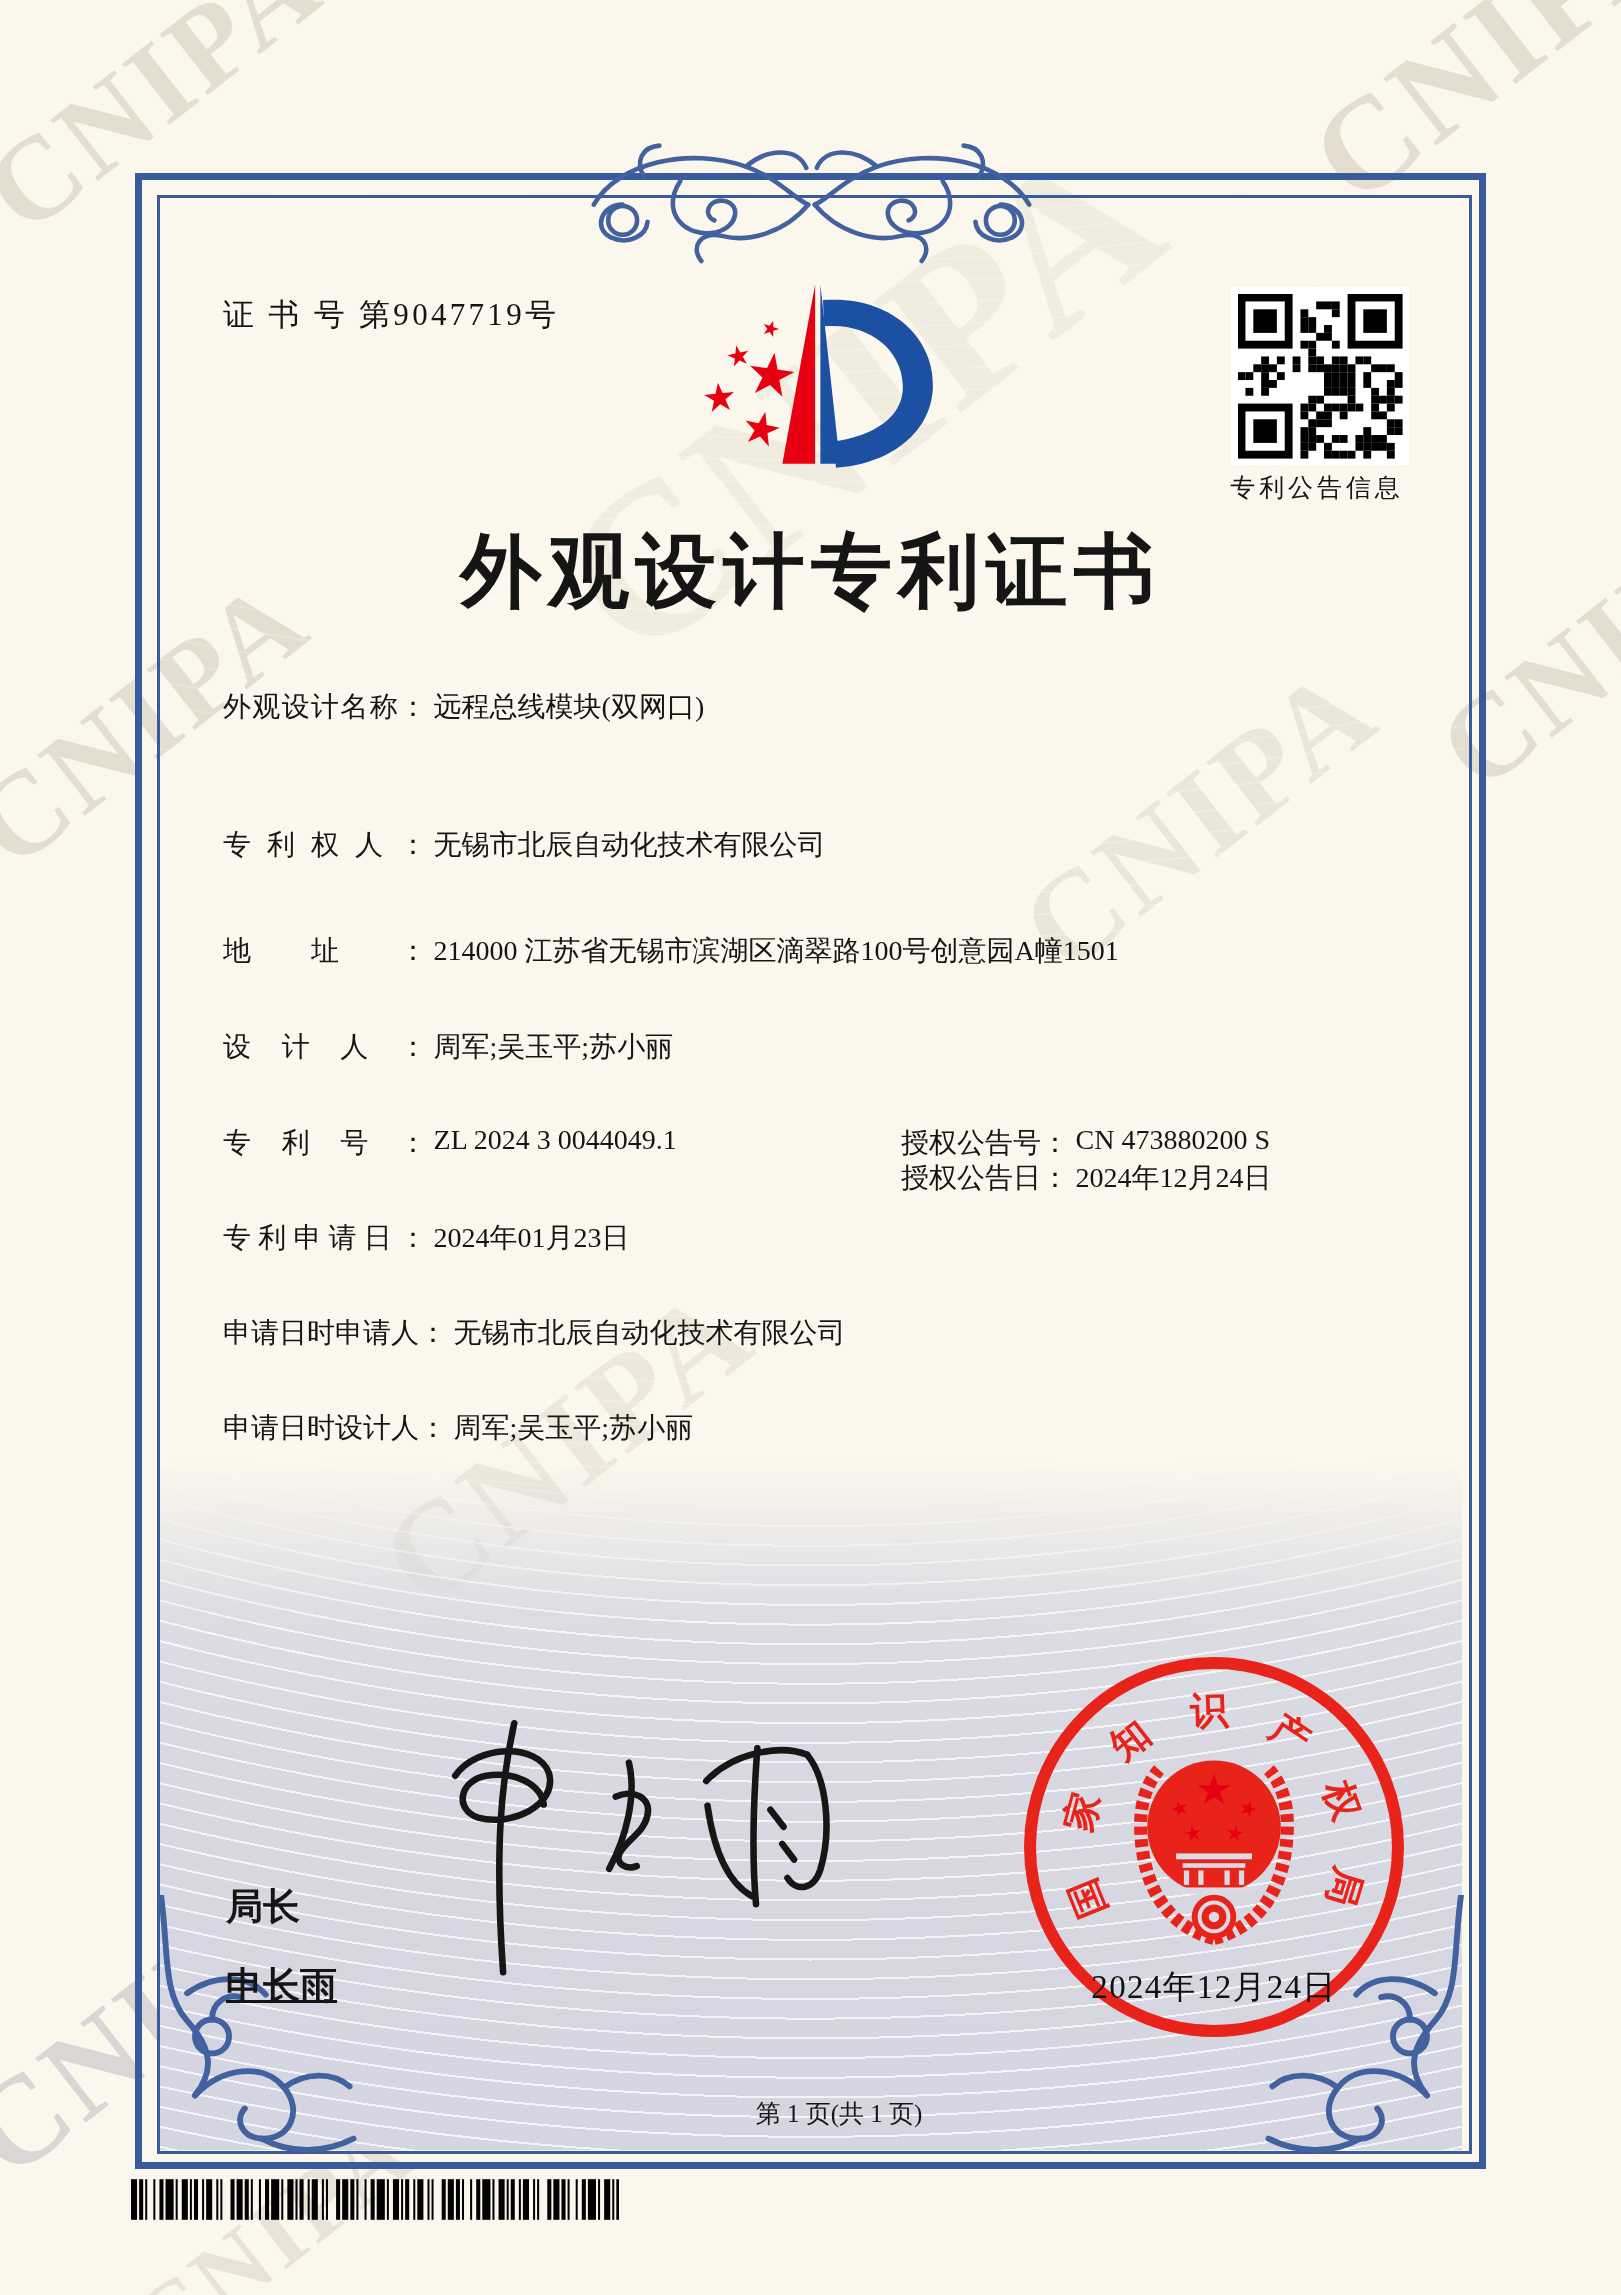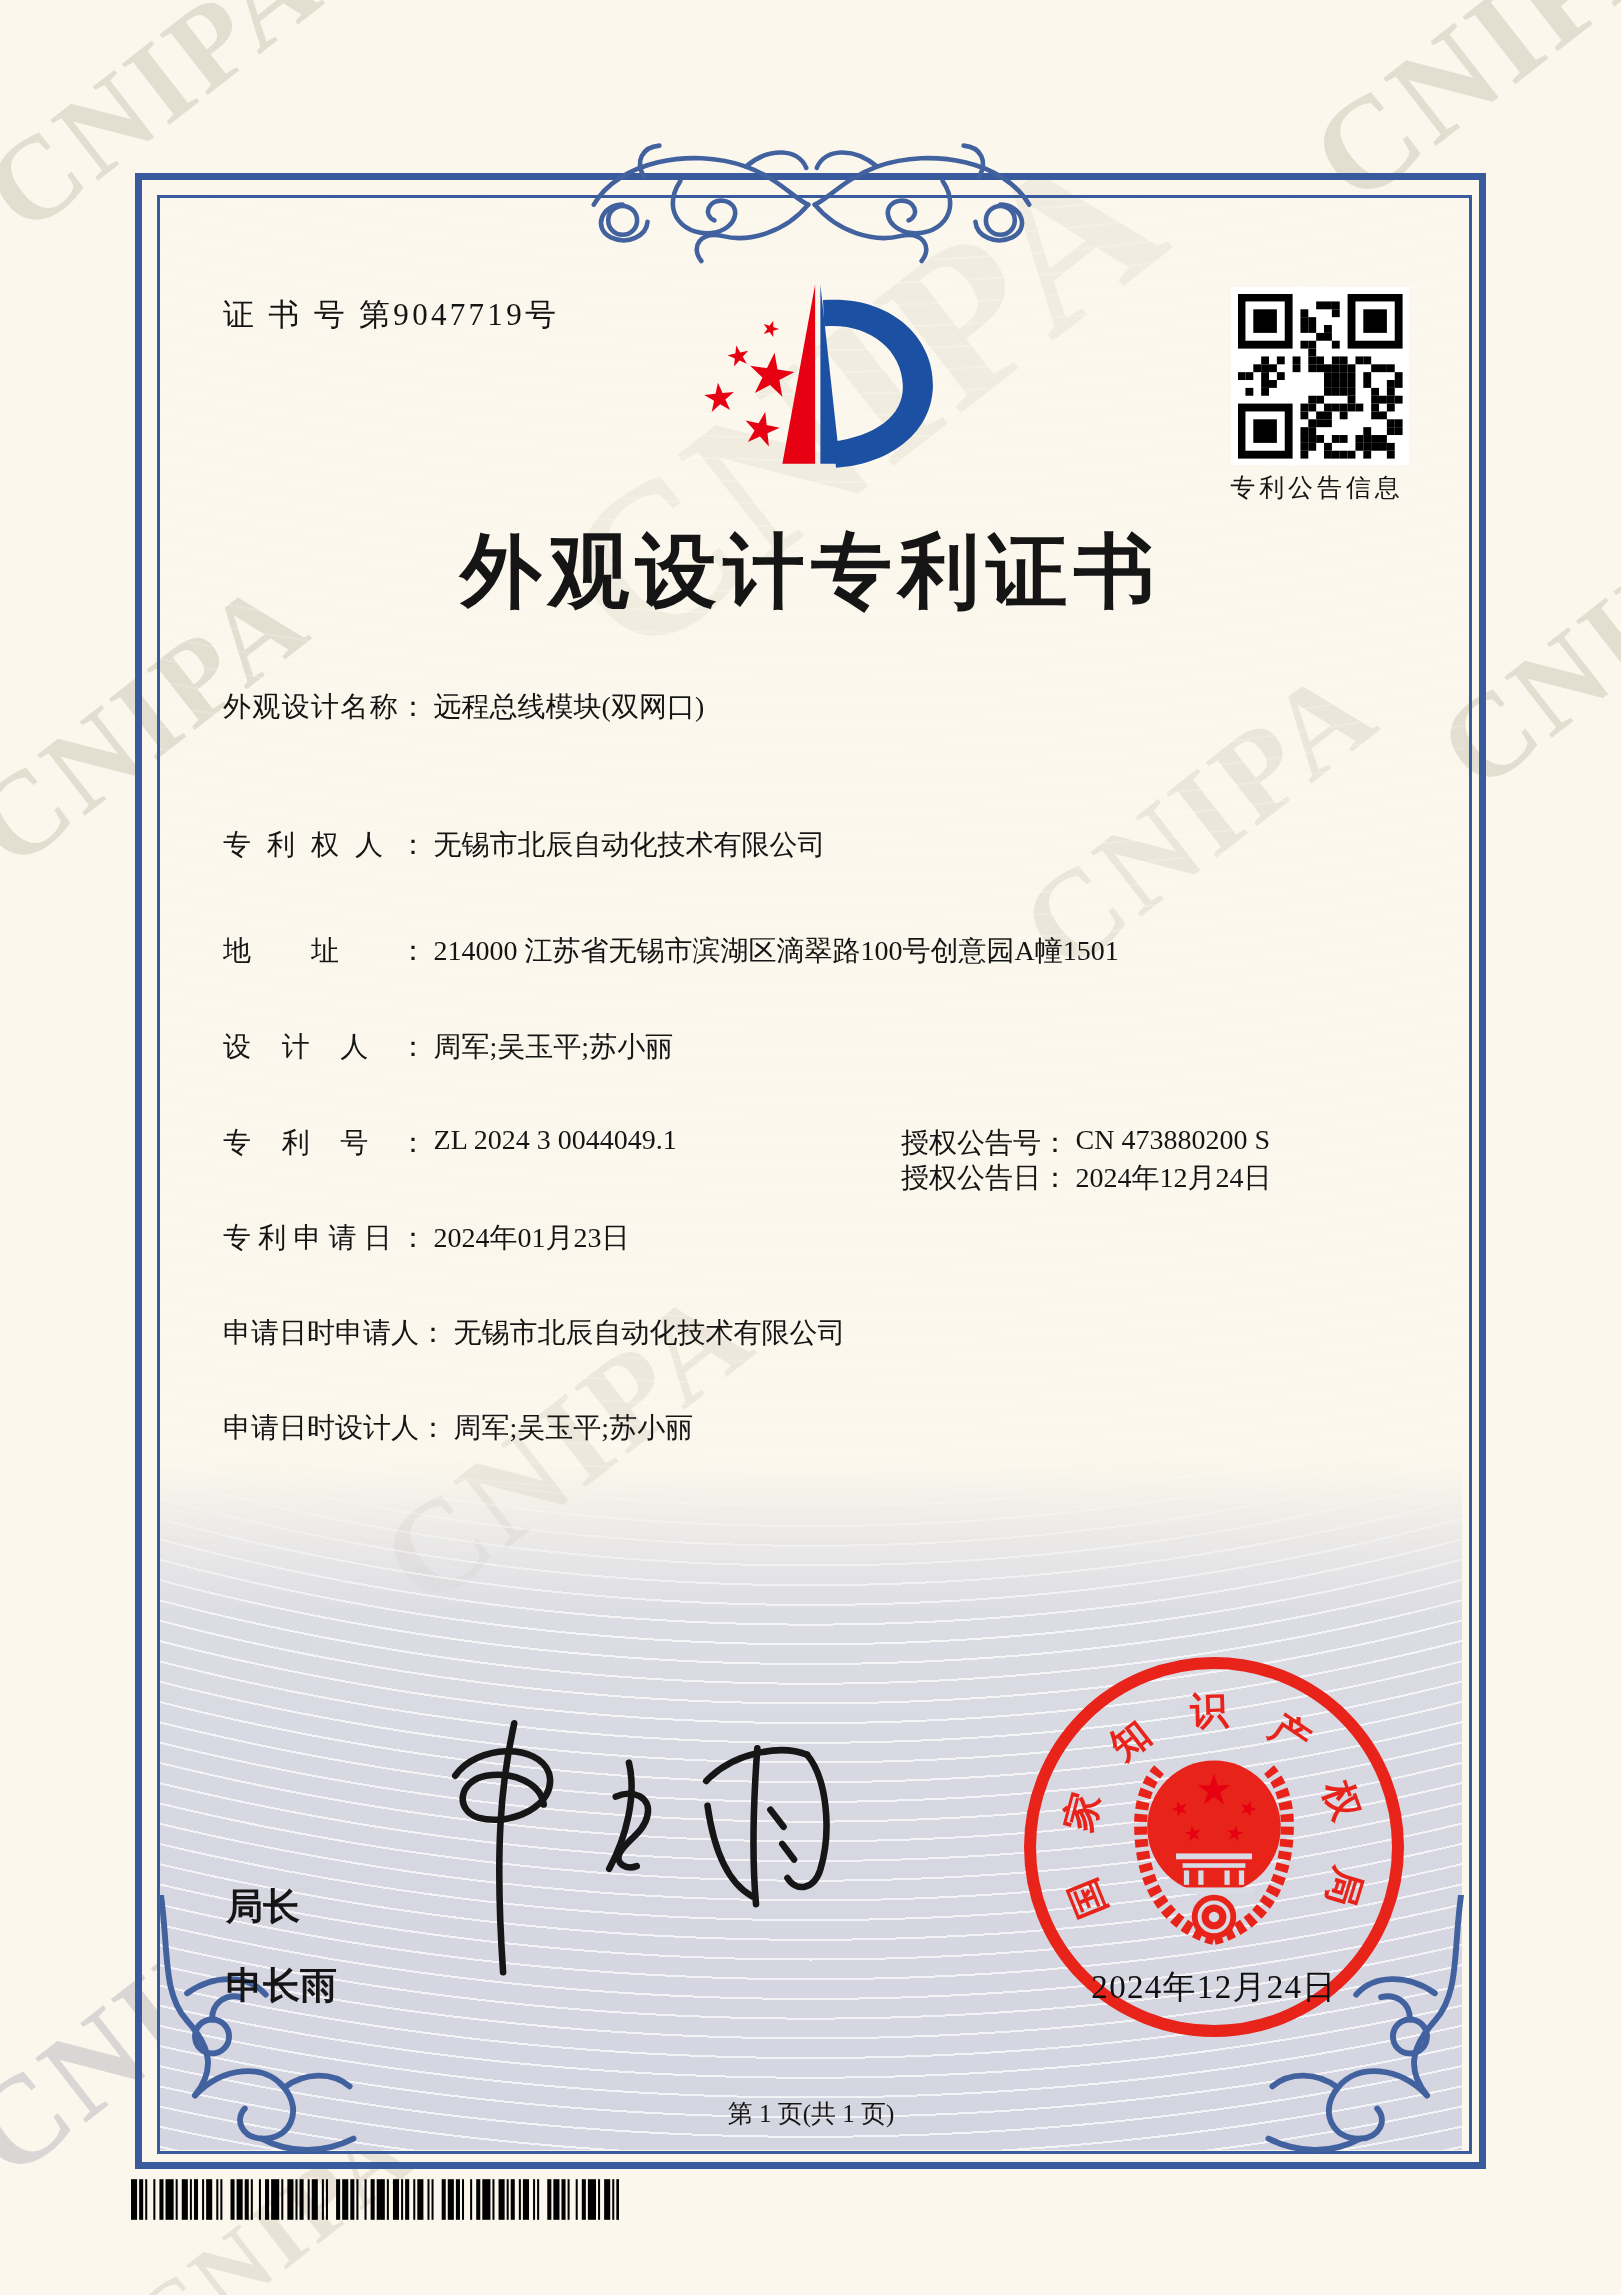--- a/index.html
+++ b/index.html
@@ -55,34 +55,34 @@
   .row.wide .lbl{width:auto;text-align-last:auto;}
   .row .val{margin-left:6.6px;}
   .row.rcol{left:901px;}
   .row.rcol .lbl{width:auto;text-align-last:auto;}
   
   .statement{position:absolute;left:202px;top:1548px;width:1223px;font-size:27px;line-height:55px;}
   .statement .l1{text-indent:56px;}
   
   .signer{position:absolute;left:226px;font-size:37px;font-weight:bold;font-family:"Liberation Sans",sans-serif;}
   .signer.t{top:1882px;}
-  .signer.n{top:1961px;}
+  .signer.n{top:1961px;text-decoration:underline;}
   .signature{position:absolute;left:393px;top:1697px;width:498px;height:295px;}
   .seal{position:absolute;left:1024px;top:1657px;width:356px;height:356px;border:12.5px solid #e8231a;border-radius:50%;}
   .seal-char{
     position:absolute;left:50%;top:50%;font-size:38px;font-weight:bold;color:#e8231a;
     font-family:"Liberation Serif",serif;
   }
   .seal-emblem{position:absolute;left:50%;top:50%;transform:translate(-50%,-54%);}
   .seal-date{
     position:absolute;left:50%;top:296px;transform:translateX(-50%);
     font-size:33px;color:#111;white-space:nowrap;letter-spacing:1.3px;
   }
   
-  .page-footer{position:absolute;left:135px;top:2097px;width:1352px;text-align:center;font-size:25px;}
+  .page-footer{position:absolute;left:135px;top:2097px;width:1352px;text-align:center;font-size:25px;padding-left:28px;}
   .barcode{position:absolute;left:131px;top:2179px;}
 </style>
 </head>
 <body>
 
 <div class="page">
 
   <span class="wm" style="left:-39px;top:19.7px;font-size:118px;">CNIPA</span>
   <span class="wm" style="left:1284px;top:-33px;font-size:131px;">CNIPA</span>
   <span class="wm" style="left:518px;top:275px;font-size:216px;opacity:.12;">CNIPA</span>

